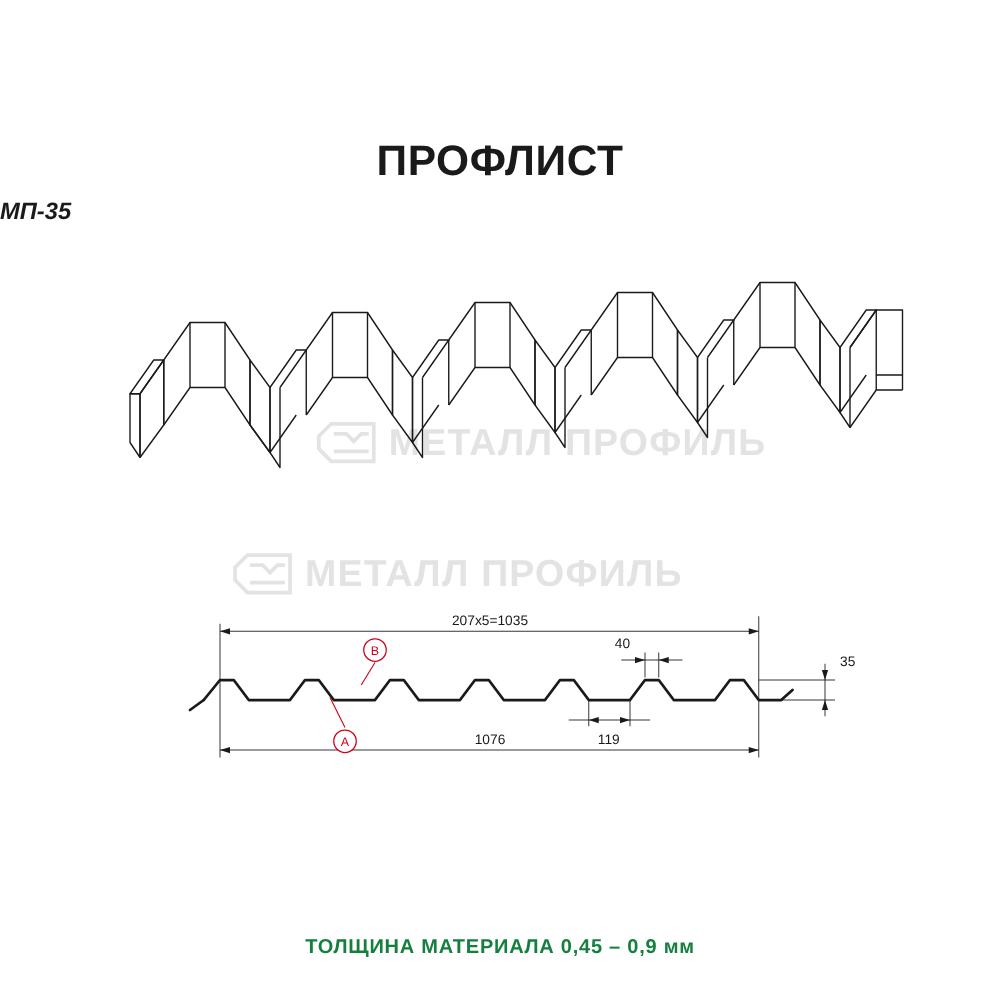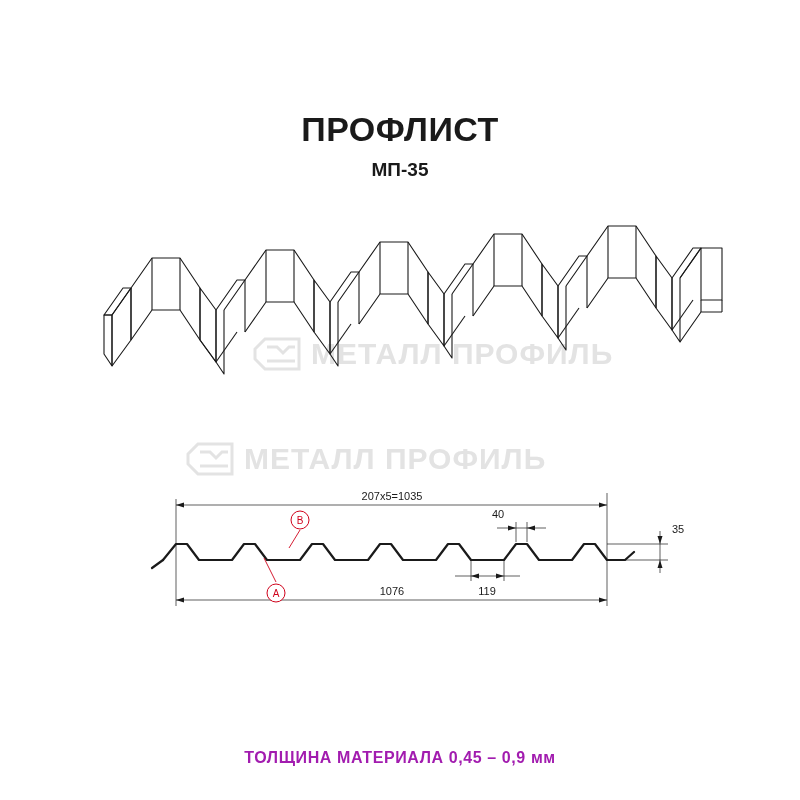--- a/index.html
+++ b/index.html
@@ -29,35 +29,35 @@
     font-size: 34px;
     font-weight: bold;
     letter-spacing: 0.5px;
     color: #1a1a1a;
   }
   .subtitle {
     position: absolute;
     left: 0;
     right: 0;
     top: 115px;
-    text-align: center;
     font-size: 19px;
     font-weight: bold;
     color: #1a1a1a;
+    font-style: italic;
   }
   .footer-note {
     position: absolute;
     left: 0;
     right: 0;
     top: 705px;
     text-align: center;
     font-size: 16px;
     font-weight: bold;
     letter-spacing: 0.6px;
-    color: #a21caf;
+    color: #15803d;
   }
   .svg-layer {
     position: absolute;
     left: 0;
     top: 0;
   }
   .wm-text {
     font-family: "Liberation Sans", sans-serif;
     font-weight: bold;
     fill: #e3e3e3;

